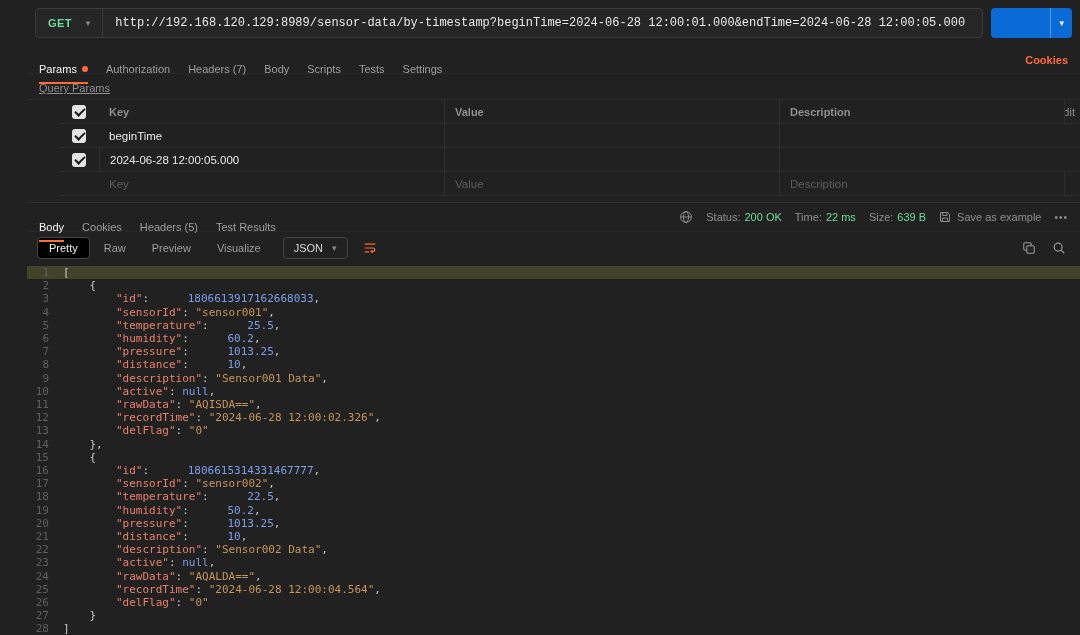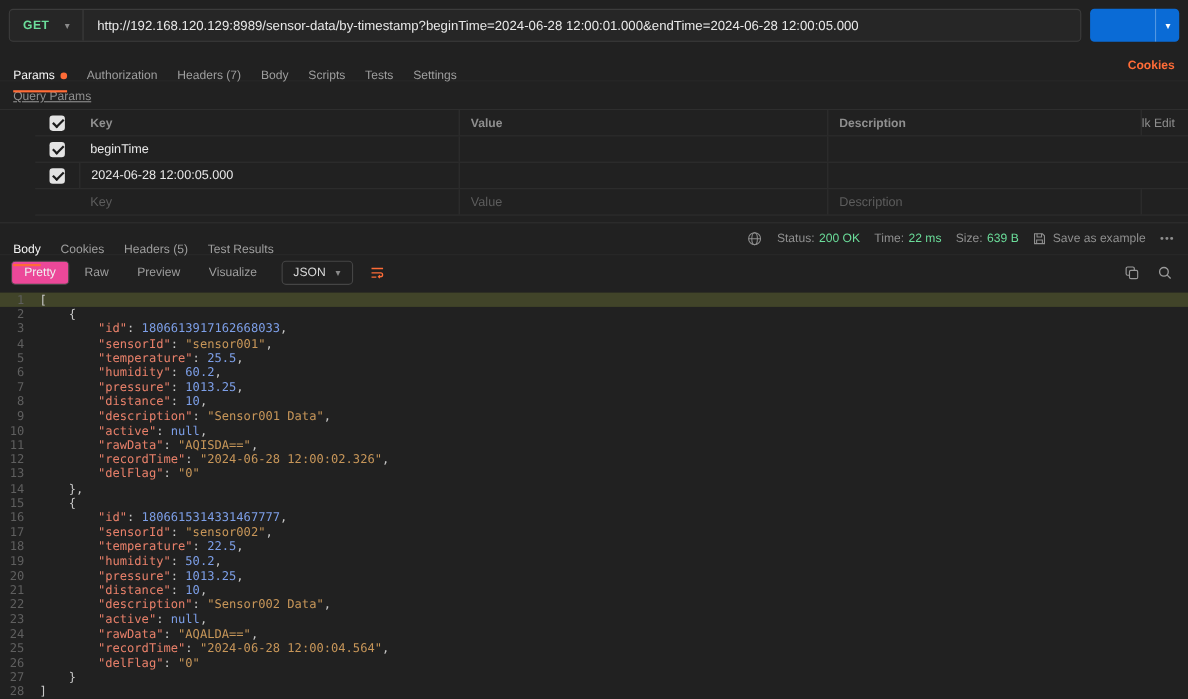--- a/index.html
+++ b/index.html
@@ -8,29 +8,29 @@
     --blue:#0a6bd6;
     --bg:#212121;
     --border:#2e2e2e;
     --border2:#3c3c3c;
     --txt:#e8e8e8;
     --txt2:#9e9e9e;
     --txt3:#8f8f8f;
   }
   *{margin:0;padding:0;box-sizing:border-box;}
   html,body{width:1080px;height:635px;background:var(--bg);font-family:"Liberation Sans",sans-serif;overflow:hidden;color:var(--txt);}
-  .app{width:1080px;height:635px;display:flex;flex-direction:column;}
+  .app{width:1080px;height:635px;display:flex;flex-direction:column;padding-left:27px;}
 
   
   .topbar{display:flex;gap:8px;padding:8px;align-items:stretch;flex:none;}
   .url-box{flex:1;display:flex;align-items:center;border:1px solid var(--border2);border-radius:4px;background:#262626;height:30px;overflow:hidden;}
   .method{display:flex;align-items:center;gap:14px;padding:0 12px;border-right:1px solid var(--border2);height:100%;cursor:pointer;flex:none;}
   .method-label{color:var(--green);font-size:11px;font-weight:bold;letter-spacing:.4px;}
   .chev{color:#8a8a8a;font-size:9px;line-height:1;}
-  .url-input{flex:1;background:transparent;border:none;outline:none;color:var(--txt);font-size:12px;padding:0 12px;font-family:Liberation Sans, sans-serif;}
+  .url-input{flex:1;background:transparent;border:none;outline:none;color:var(--txt);font-size:12px;padding:0 12px;font-family:Liberation Mono, monospace;}
   .send{display:flex;align-items:stretch;border-radius:4px;overflow:hidden;background:var(--blue);flex:none;height:30px;}
   .send-main{display:flex;align-items:center;padding:0 15px;color:#fff;font-size:12px;font-weight:bold;cursor:pointer;margin-top:40px;}
   .send-caret{display:flex;align-items:center;padding:0 8px;border-left:1px solid rgba(255,255,255,.3);color:#fff;font-size:9px;cursor:pointer;}
 
   
   .req-tabs{display:flex;align-items:center;padding:0 12px;height:28px;border-bottom:1px solid #282828;flex:none;}
   .tab{position:relative;margin-right:18px;font-size:11px;color:var(--txt2);cursor:pointer;height:100%;display:flex;align-items:center;gap:5px;margin-top:19px;}
   .tab.active{color:#f5f5f5;}
   .tab.active::after{content:"";position:absolute;left:0;right:0;bottom:-1px;height:2px;background:var(--accent);}
   .dot{width:6px;height:6px;border-radius:50%;background:var(--accent);flex:none;}
@@ -55,34 +55,34 @@
   .res-meta{margin-left:auto;display:flex;align-items:center;gap:13px;font-size:11px;}
   .meta-pair{display:flex;gap:4px;align-items:center;white-space:nowrap;}
   .meta-label{color:var(--txt3);}
   .meta-value{color:var(--green);}
   .save-ex{display:flex;align-items:center;gap:6px;color:var(--txt3);cursor:pointer;white-space:nowrap;}
   .icon-btn{display:flex;align-items:center;cursor:pointer;}
 
   
   .view-bar{display:flex;align-items:center;padding:5px 10px;gap:2px;flex:none;}
   .vtab{font-size:11px;color:var(--txt2);padding:4px 11px;border-radius:4px;border:1px solid transparent;cursor:pointer;}
-  .vtab.active{color:#f0f0f0;background:#ec4899;border-color:#454545;}
+  .vtab.active{color:#f0f0f0;background:#000000;border-color:#454545;}
   .json-dd{display:flex;align-items:center;gap:9px;margin-left:8px;padding:4px 10px;border:1px solid #454545;border-radius:4px;font-size:11px;color:#d8d8d8;cursor:pointer;}
   .wrap-btn{margin-left:12px;}
   .bar-right{margin-left:auto;display:flex;gap:16px;align-items:center;padding-right:4px;}
 
   
   .code{flex:1;overflow:hidden;font-family:"DejaVu Sans Mono",monospace;font-size:11px;line-height:13.2px;padding-top:2px;cursor:text;}
   .code-line{display:flex;}
   .code-line.active{background:#414429;}
   .ln{width:36px;text-align:right;padding-right:14px;color:#5f5f5f;flex:none;user-select:none;}
   .lc{white-space:pre;color:#c8c8c8;}
   .tk-key{color:#e8806a;}
   .tk-str{color:#c79659;}
-  .tk-num{color:#7d9fe8;}
+  .tk-num{color:#7d9fe8;margin-left:32px;}
   .tk-null{color:#7d9fe8;}
 </style>
 </head>
 <body>
 
 <div class="app">
 
   <div class="topbar">
     <div class="url-box">
       <div class="method">

